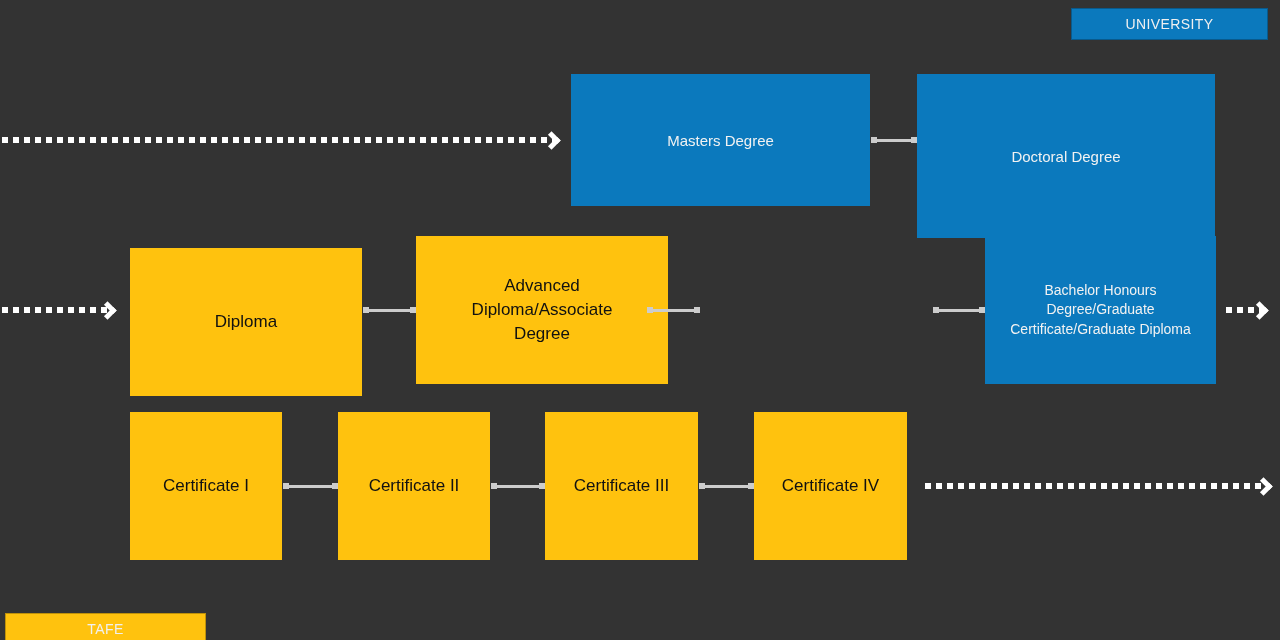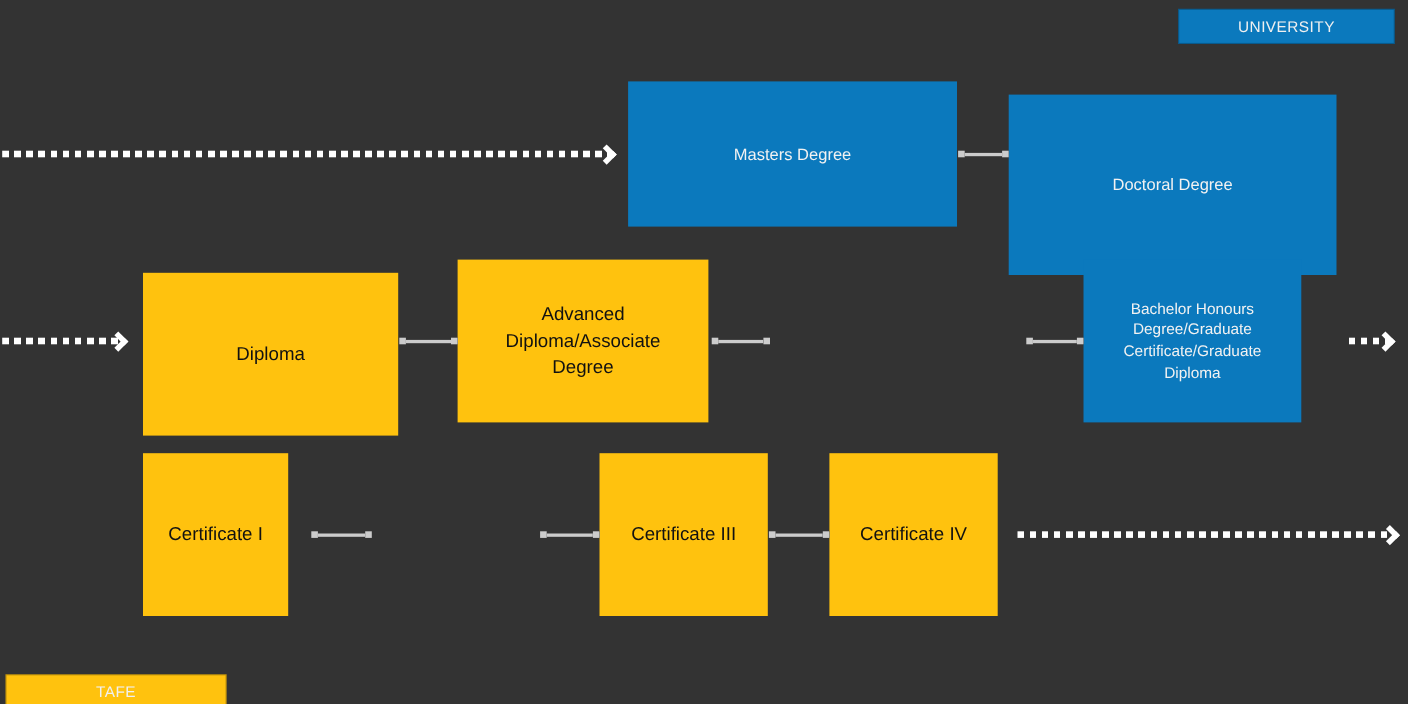--- a/index.html
+++ b/index.html
@@ -115,60 +115,63 @@
     <span class="head"></span>
   </div>
   <div class="arrow" style="left:925px; top:476px; width:345px">
     <span class="dots"></span>
     <span class="head"></span>
   </div>
 
   <div class="box blue" style="left:571px; top:74px; width:299px; height:132px">
     <span class="box-label">Masters Degree</span>
   </div>
-  <div class="box blue" style="left:917px; top:86px; width:298px; height:164px">
+  <div class="box blue" style="left:917px; top:74px; width:298px; height:164px">
     <span class="box-label">Doctoral Degree</span>
   </div>
   <div class="connector" style="left:871px; top:134px; width:46px">
     <span class="sq"></span>
     <span class="line"></span>
     <span class="sq"></span>
   </div>
 
   <div class="box yellow" style="left:130px; top:248px; width:232px; height:148px">
     <span class="box-label">Diploma</span>
   </div>
-  <div class="box yellow" style="left:416px; top:236px; width:228px; height:148px">
+  <div class="box yellow" style="left:416px; top:236px; width:252px; height:148px">
     <span class="box-label">Advanced
 Diploma/Associate
 Degree</span>
   </div>
-  <div class="box blue small-text" style="left:985px; top:236px; width:198px; height:148px">
+  <div class="box blue small-text" style="left:985px; top:236px; width:231px; height:148px">
     <span class="box-label">Bachelor Honours
 Degree/Graduate
 Certificate/Graduate Diploma</span>
   </div>
   <div class="connector" style="left:363px; top:304px; width:53px">
     <span class="sq"></span>
     <span class="line"></span>
     <span class="sq"></span>
   </div>
   <div class="connector" style="left:647px; top:304px; width:53px">
     <span class="sq"></span>
     <span class="line"></span>
     <span class="sq"></span>
   </div>
   <div class="connector" style="left:933px; top:304px; width:52px">
     <span class="sq"></span>
     <span class="line"></span>
     <span class="sq"></span>
   </div>
 
-  <div class="box yellow" style="left:130px; top:412px; width:132px; height:148px">
+  <div class="box yellow" style="left:130px; top:412px; width:152px; height:148px">
     <span class="box-label">Certificate I</span>
+  </div>
+  <div class="box yellow" style="left:338px; top:412px; width:152px; height:148px">
+    <span class="box-label">Certificate II</span>
   </div>
   <div class="box yellow" style="left:754px; top:412px; width:153px; height:148px">
     <span class="box-label">Certificate IV</span>
   </div>
   <div class="box yellow" style="left:545px; top:412px; width:153px; height:148px">
     <span class="box-label">Certificate III</span>
   </div>
   <div class="connector" style="left:283px; top:480px; width:55px">
     <span class="sq"></span>
     <span class="line"></span>

